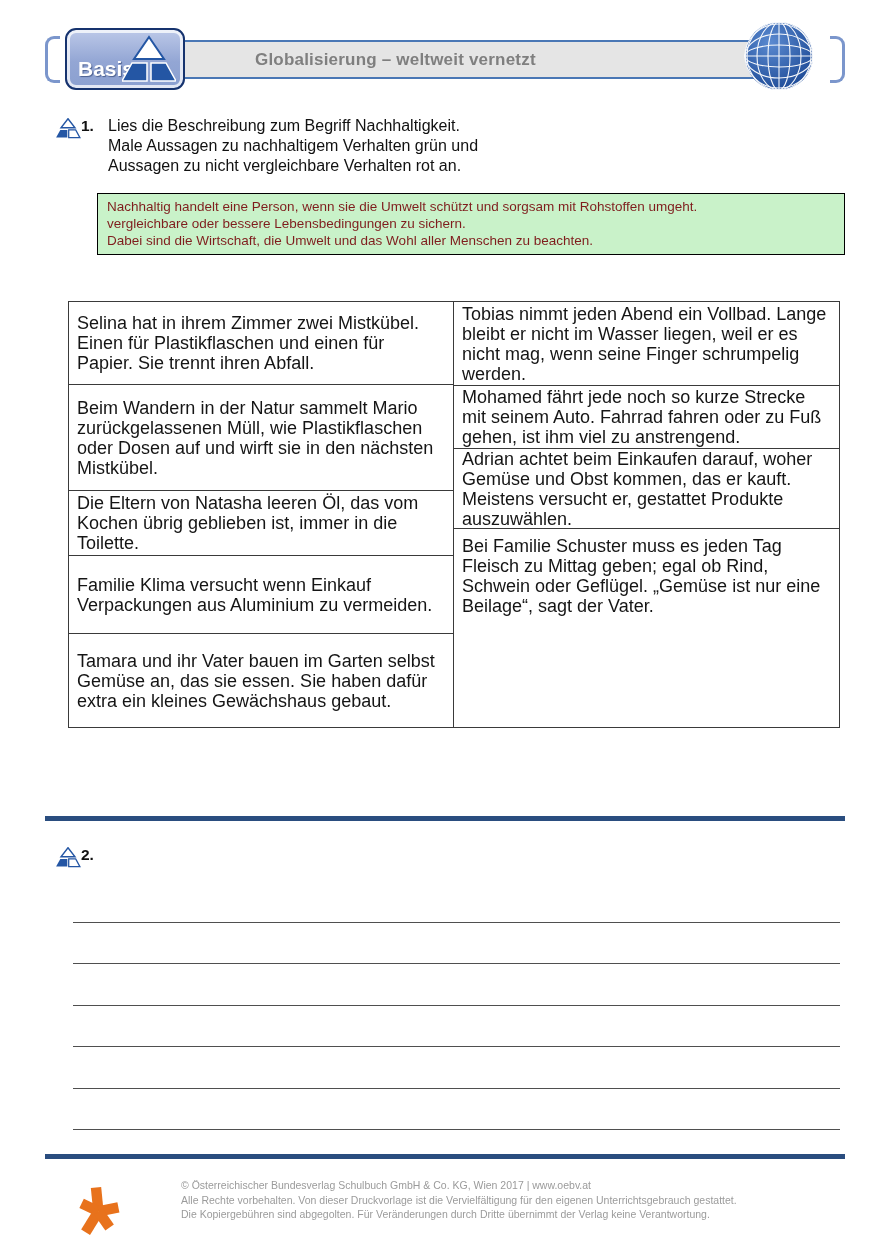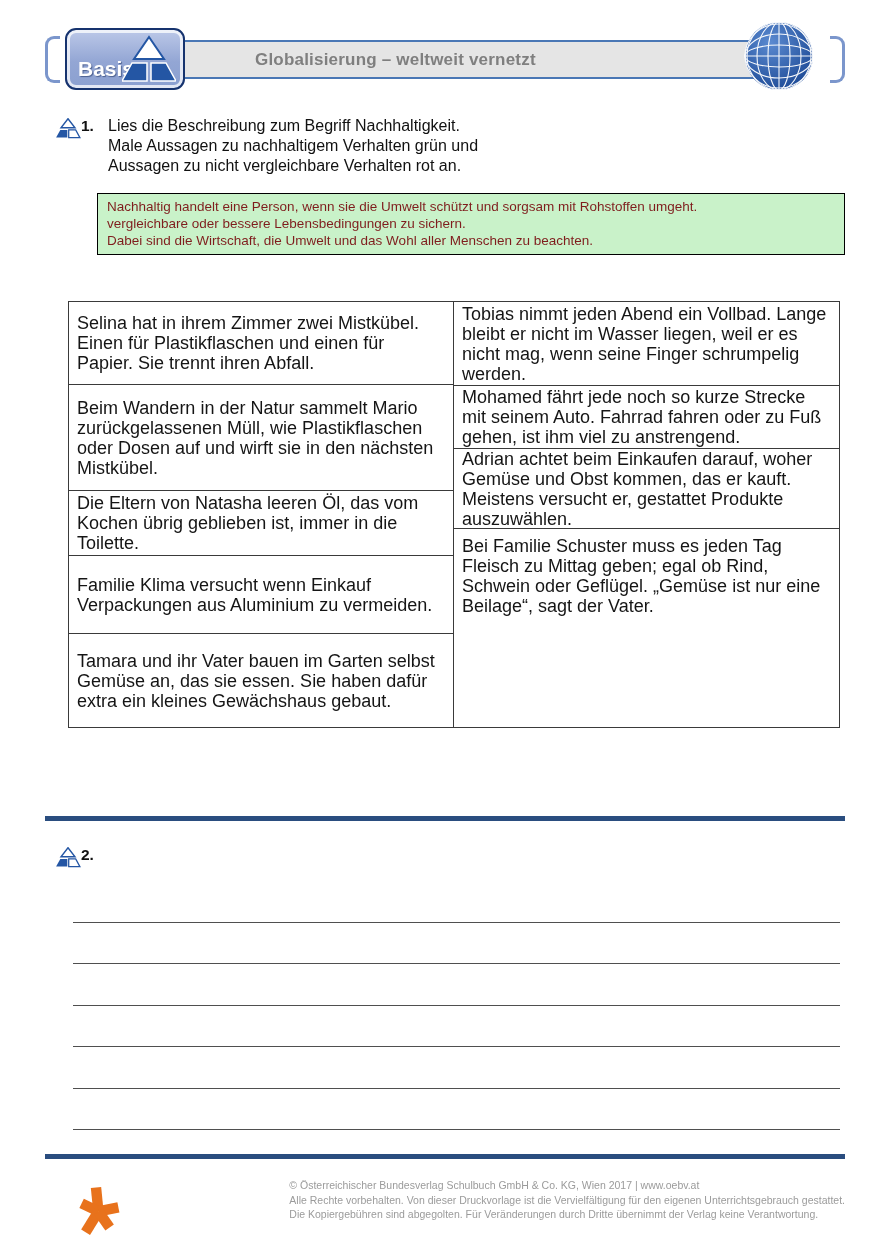--- a/index.html
+++ b/index.html
@@ -67,21 +67,21 @@
   .blue-rule { position:absolute; left:45px; right:45px; height:4.5px; background:#2a4d7f; }
   .rule-mid { top:816px; }
   .rule-foot { top:1154px; }
 
   
   .write-area { position:absolute; left:73px; right:50px; top:892px; }
   .write-line { height:41.4px; border-bottom:1.6px solid #4f4f4f; }
   .write-line:first-child { height:31px; }
 
   
-  .footer { position:absolute; left:75px; right:45px; top:1178px; display:flex;justify-content:space-between; }
+  .footer { position:absolute; left:75px; right:45px; top:1178px; display:flex; }
   .footer .logo { flex:0 0 50px; margin-top:3px; }
   .footer .foot-text { margin-left:56px; font-size:10.5px; line-height:14.5px; color:#9b9b9b; }
 </style>
 </head>
 <body>
 
 <div class="page">
 
   <div class="header">
     <div class="bracket left"></div>

